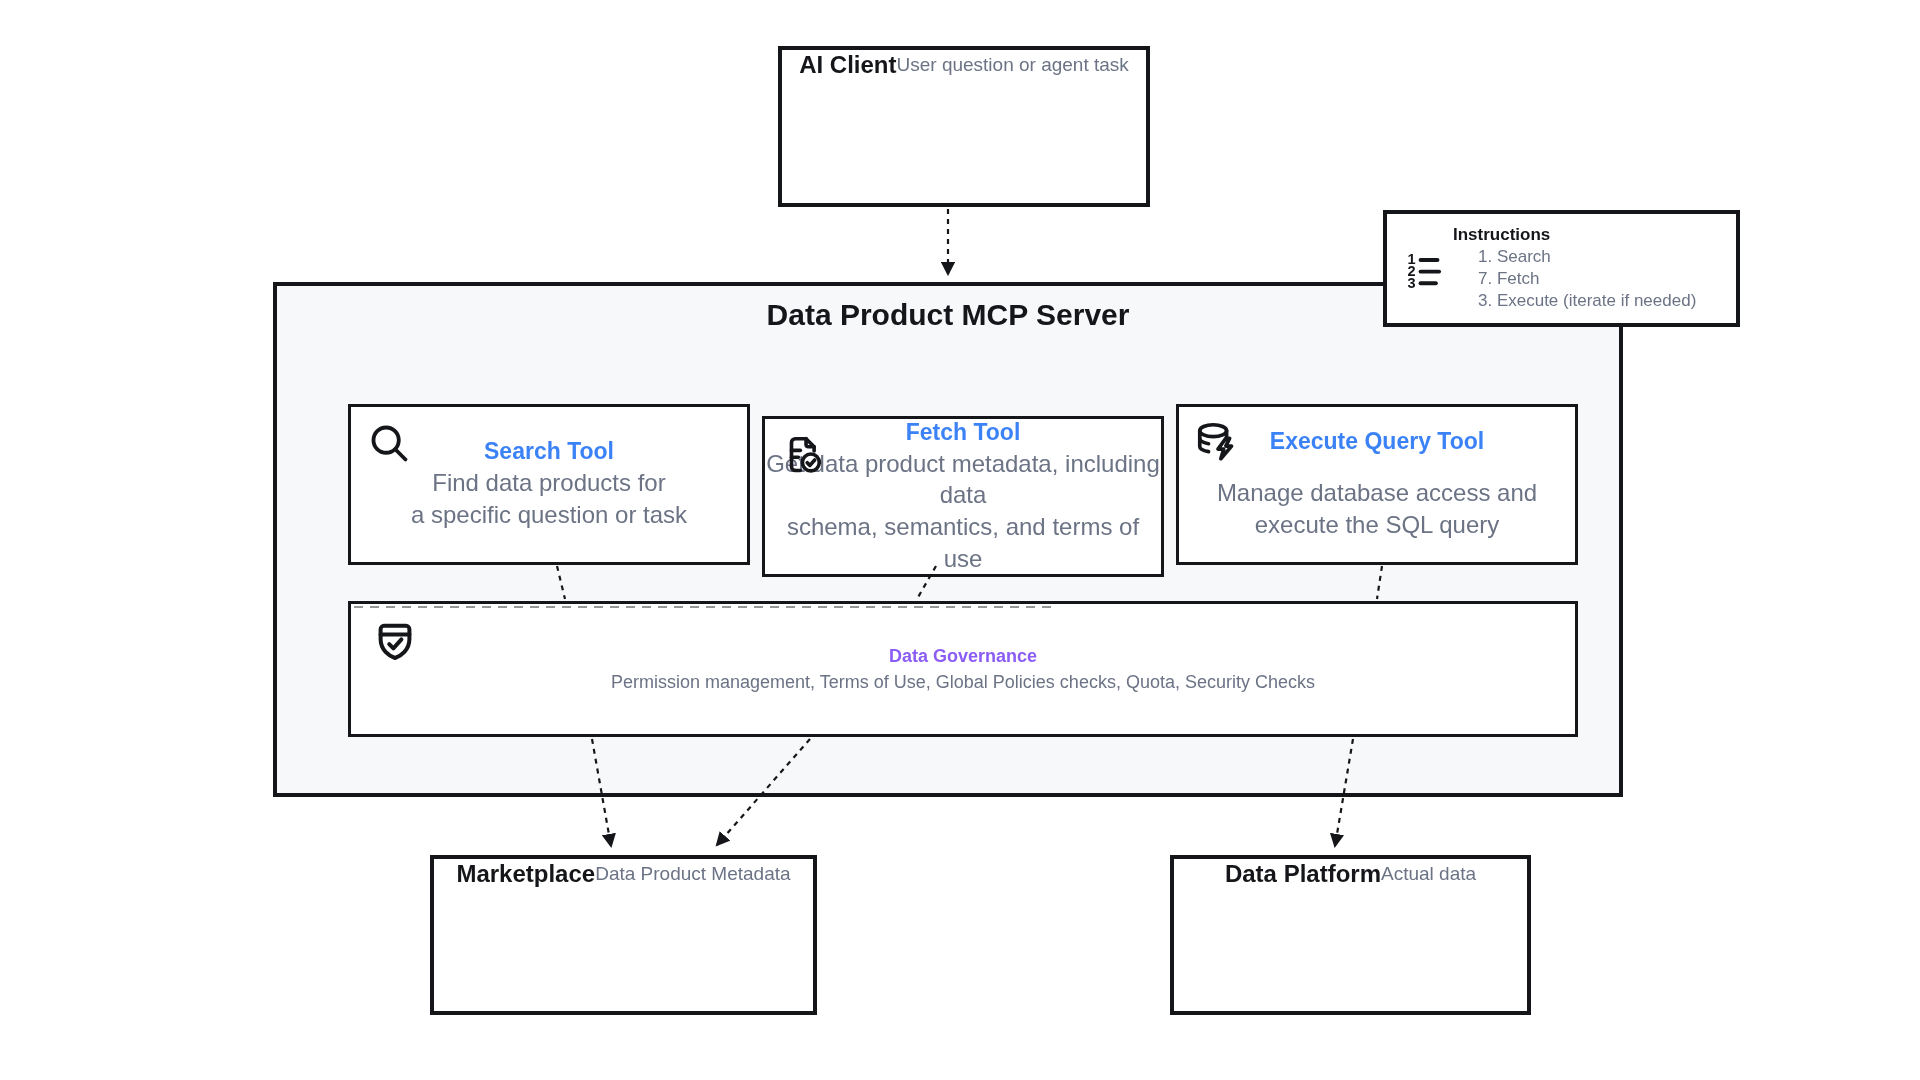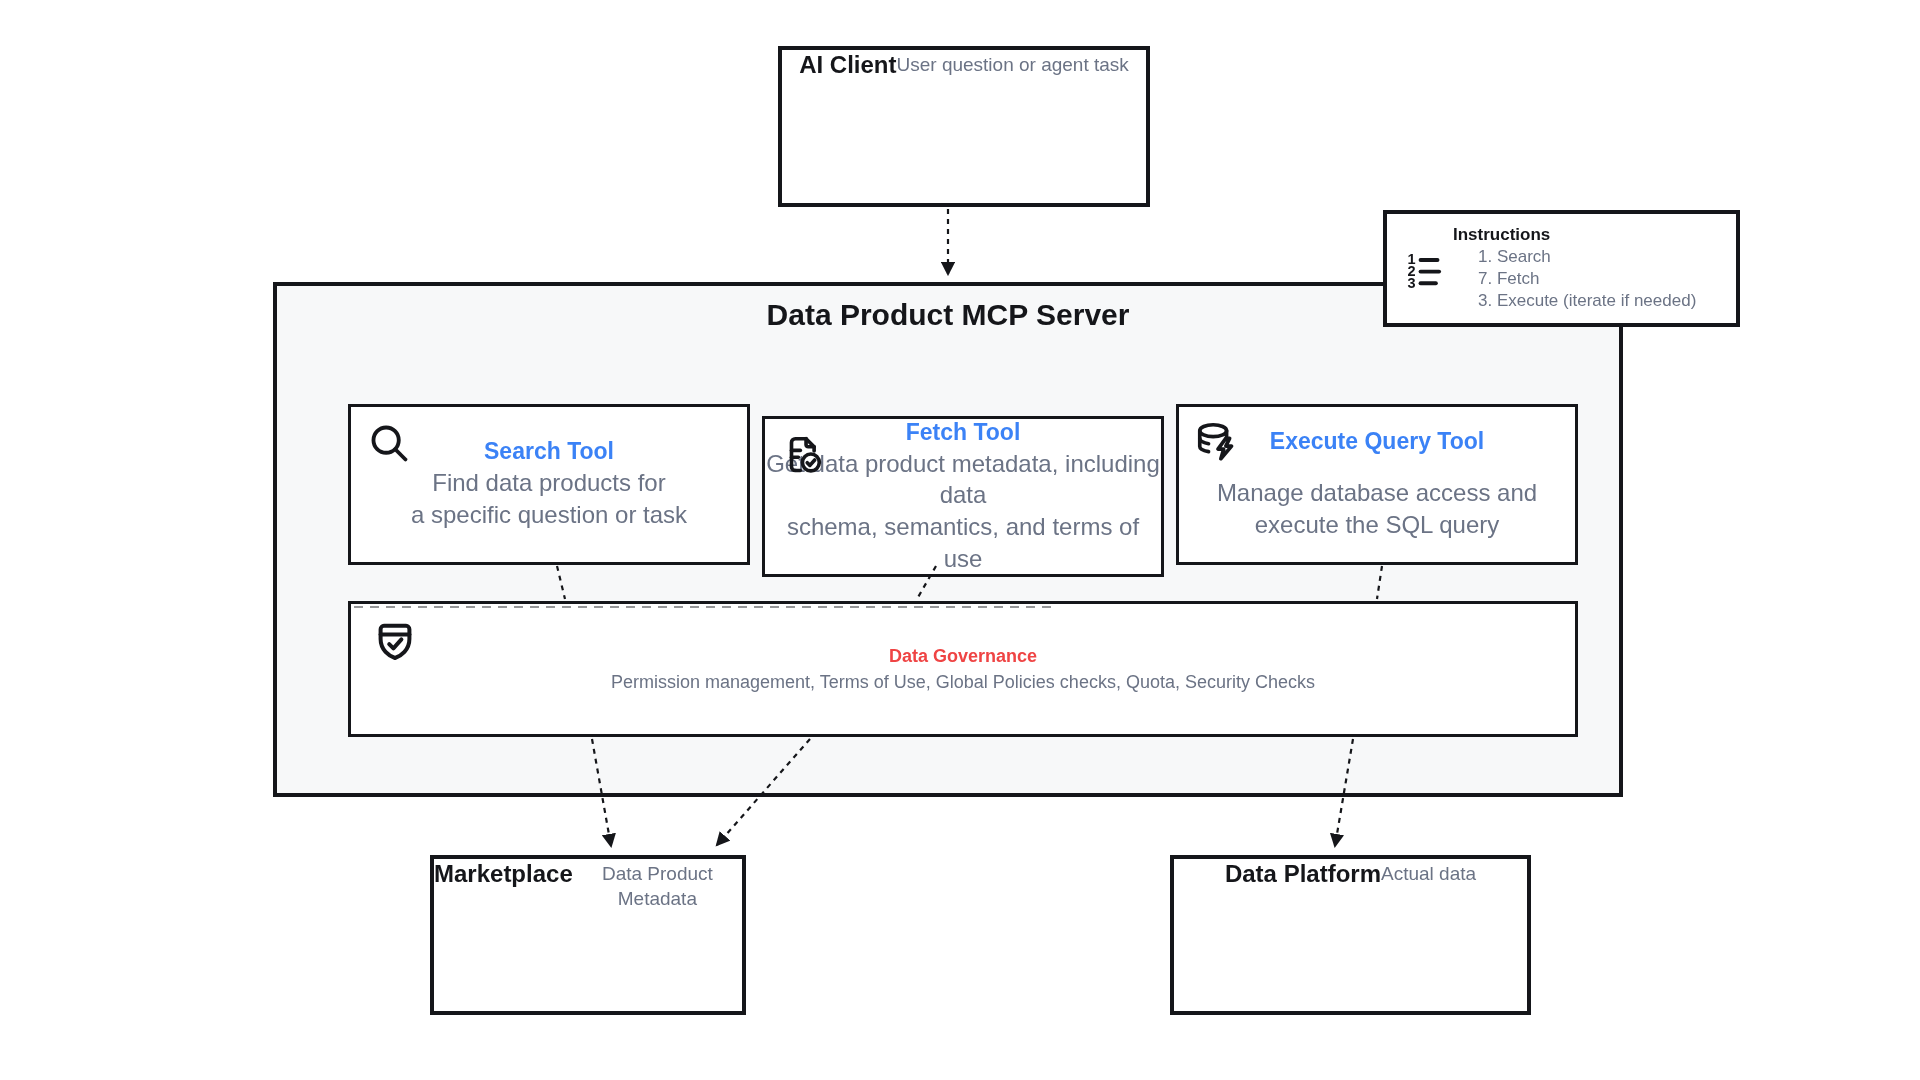--- a/index.html
+++ b/index.html
@@ -30,21 +30,21 @@
   }
   .tool .title{font-weight:700;font-size:23px;color:#3b82f6;}
   .tool .subtitle{font-size:24px;color:#6b7385;line-height:1.32;margin-top:2px;white-space:pre-line;}
   .tool .corner-icon{position:absolute;left:15px;top:13px;width:46px;height:46px;}
 
   .gov{
     position:absolute;left:348px;top:601px;width:1230px;height:136px;box-sizing:border-box;
     background:#ffffff;border:3px solid #15161a;
     display:flex;flex-direction:column;align-items:center;justify-content:center;text-align:center;
   }
-  .gov .title{font-weight:700;font-size:18px;color:#ef4444;}
+  .gov .title{font-weight:700;font-size:18px;color:#8b5cf6;}
   .gov .subtitle{font-size:18px;color:#6b7385;margin-top:5px;}
   .gov .corner-icon{position:absolute;left:20px;top:14px;width:48px;height:48px;}
 
   .instructions{
     position:absolute;left:1383px;top:210px;width:357px;height:117px;box-sizing:border-box;
     background:#ffffff;border:4px solid #15161a;z-index:6;
     display:flex;flex-direction:row;align-items:center;padding:8px 10px 8px 14px;
   }
   .instructions .icon-col{width:52px;flex:0 0 52px;display:flex;align-items:center;justify-content:center;}
   .instructions .txt-col{flex:1;text-align:left;}
@@ -137,21 +137,21 @@
       <svg class="icon-svg" width="48" height="48" viewBox="0 0 24 24" fill="none" stroke="#15161a" stroke-width="2" stroke-linecap="round" stroke-linejoin="round">
         <path d="M4.8 5.6 a1.7 1.7 0 0 1 1.7 -1.7 h11 a1.7 1.7 0 0 1 1.7 1.7 v4.9 c0 5.5 -4.2 8.5 -7.2 9.5 c-3 -1 -7.2 -4 -7.2 -9.5 z"></path>
         <line x1="4.8" y1="8.2" x2="19.2" y2="8.2"></line>
         <path d="M9.1 13.1 l2.1 2.1 4 -4.5"></path>
       </svg>
     </span>
     <div class="title">Data Governance</div>
     <div class="subtitle">Permission management, Terms of Use, Global Policies checks, Quota, Security Checks</div>
   </div>
 
-  <div class="node" style="left:430px;top:855px;width:316px;height:160px;">
+  <div class="node" style="left:430px;top:855px;width:387px;height:160px;">
     <div class="title">Marketplace</div>
     <div class="subtitle">Data Product Metadata</div>
   </div>
 
   <div class="node" style="left:1134px;top:855px;width:361px;height:160px;margin-left:36px;">
     <div class="title">Data Platform</div>
     <div class="subtitle">Actual data</div>
   </div>
 
   <svg class="overlay" viewBox="0 0 1920 1080" xmlns="http://www.w3.org/2000/svg">

